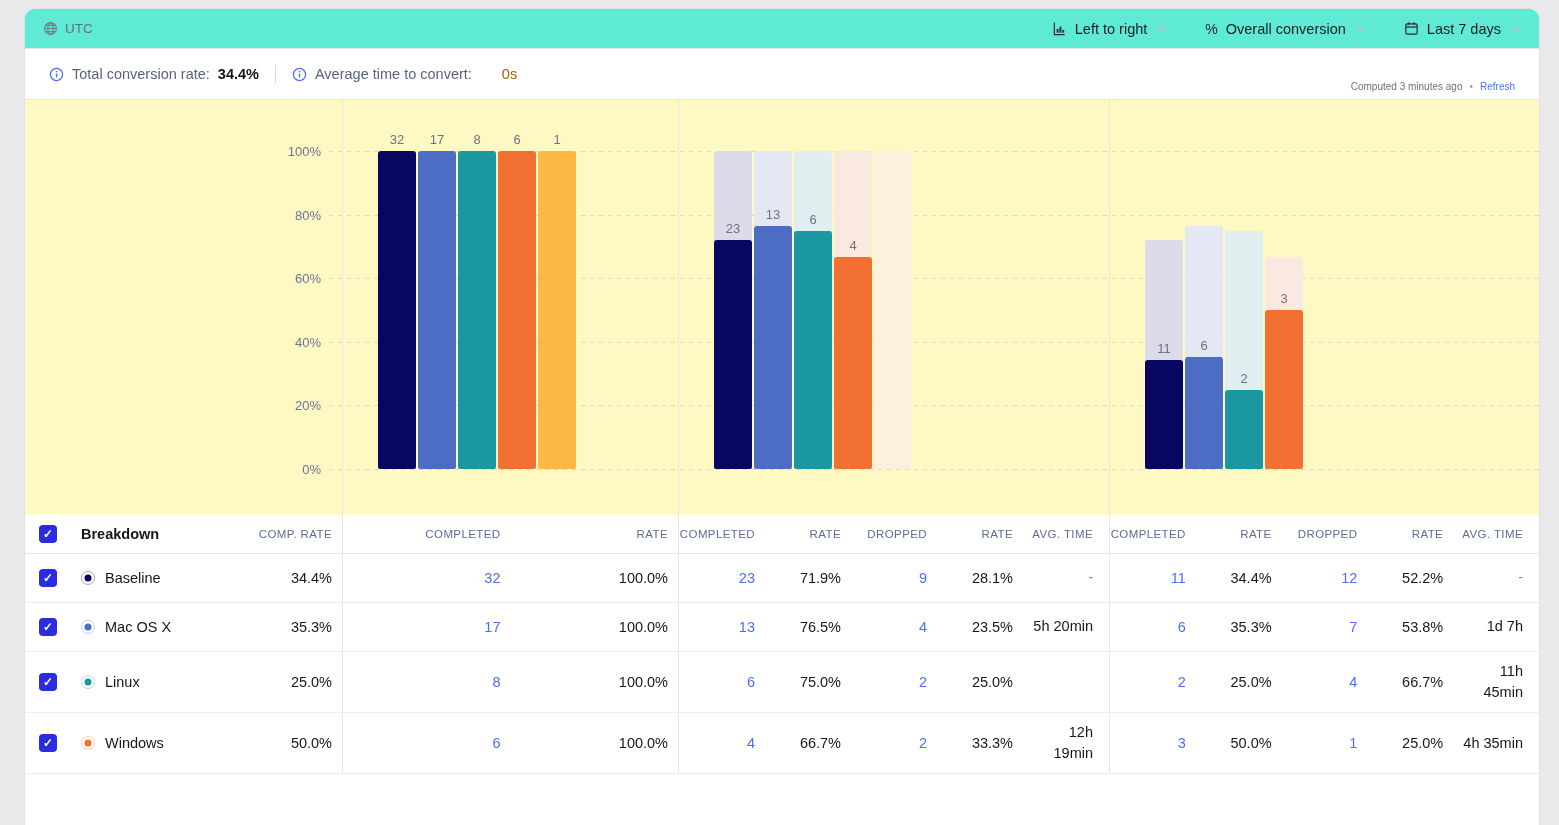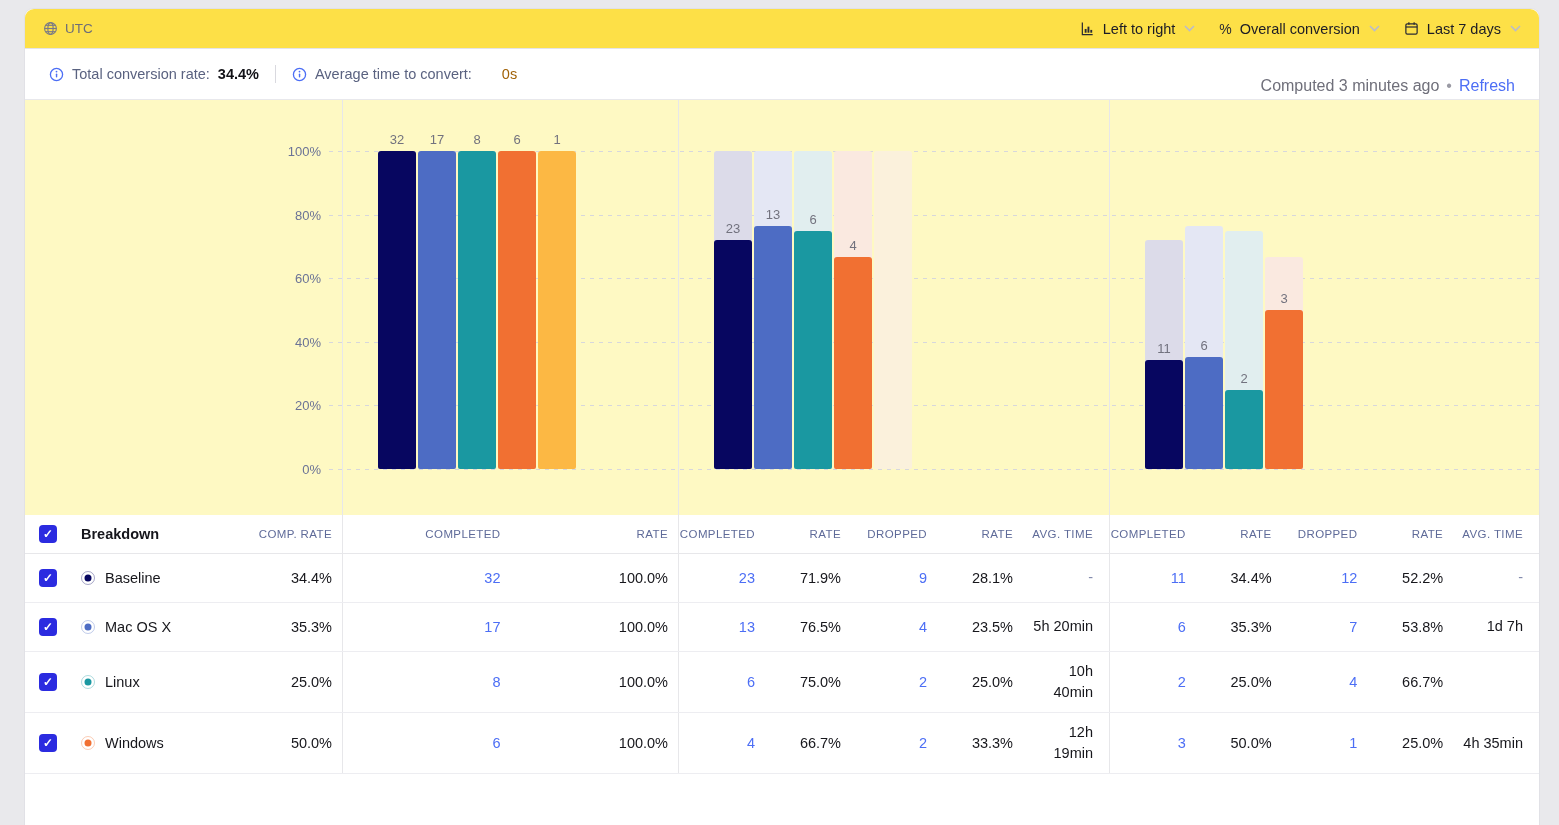--- a/index.html
+++ b/index.html
@@ -10,39 +10,39 @@
     font-family:"Liberation Sans", sans-serif;
     color:#17171c;
   }
   .card {
     position:absolute; left:24px; top:8px; width:1516px; height:832px;
     background:#fff; border:1px solid #e1e1e6; border-bottom:none;
     border-radius:9px 9px 0 0;
   }
   
   .toolbar {
-    height:40px; background:#fde047; border-bottom:1px solid #e4e4e8;
+    height:40px; background:#5eead4; border-bottom:1px solid #e4e4e8;
     border-radius:9px 9px 0 0;
     display:flex; align-items:center; padding:0 18px;
   }
   .tz { display:flex; align-items:center; gap:7px; color:#6d6d78; font-size:13.5px; cursor:pointer; }
-  .toolbar-right { margin-left:auto; display:flex; align-items:flex-start; gap:24px; }
+  .toolbar-right { margin-left:auto; display:flex; align-items:flex-start; gap:38px; }
   .ctrl { display:flex; align-items:center; gap:8px; font-size:14.5px; font-weight:500; color:#1c1c26; cursor:pointer; }
   .ctrl .chev { margin-left:1px; display:flex; }
   .pct-glyph { font-size:14px; font-weight:500; color:#2a2a33; }
   
   .statsrow {
     height:51px; display:flex; align-items:center; padding:0 24px;
     border-bottom:1px solid #e8e8ec; background:#fff; font-size:14.5px;
   }
   .stat { display:flex; align-items:center; gap:8px; color:#5a6280; }
   .stat b { color:#121217; font-weight:700; }
   .stat .blue { color:#a16207; font-weight:400;margin-left:22px; }
   .vdiv { width:1px; height:18px; background:#d9d9df; margin:0 16px; }
-  .computed { margin-left:auto; display:flex; align-items:flex-start; gap:7px; color:#6f6f7a; font-size:16px;margin-top:24px; }
+  .computed { margin-left:auto; display:flex; align-items:flex-start; gap:7px; color:#6f6f7a; font-size:10px;margin-top:24px; }
   .computed .dot-sep { color:#9a9aa4; }
   .refresh { color:#4c6ef5; cursor:pointer; }
   
   .content { position:relative; }
   .w0 { width:317px; } .w1 { width:336px; } .w2 { width:431px; } .w3 { flex:1; }
   .band-steps { display:flex; height:47px; background:#fff; }
   .band-steps .stepcell {
     border-left:1px solid #e7e7ea; border-bottom:1px solid #e7e7ea;
     display:flex; align-items:center; gap:18px; padding-left:12px; background:#fff;
   }
@@ -359,28 +359,28 @@
           </div>
           <div class="cell-group g1 w1">
             <div class="cell link">8</div>
             <div class="cell">100.0%</div>
           </div>
           <div class="cell-group gx w2">
             <div class="cell link">6</div>
             <div class="cell">75.0%</div>
             <div class="cell link">2</div>
             <div class="cell">25.0%</div>
-            <div class="cell avg">10h
-40min</div>
           </div>
           <div class="cell-group gx w3">
             <div class="cell link">2</div>
             <div class="cell">25.0%</div>
             <div class="cell link">4</div>
             <div class="cell">66.7%</div>
+            <div class="cell avg">11h
+45min</div>
           </div>
         </div>
         <div class="trow">
           <div class="cell-name">
             <span class="cb">✓</span>
             <span class="dot" style="border-color: rgba(241, 112, 50, 0.35);">
               <i style="background: rgb(241, 112, 50);"></i>
             </span>
             <span class="bname">Windows</span>
             <div class="comp-rate">50.0%</div>

